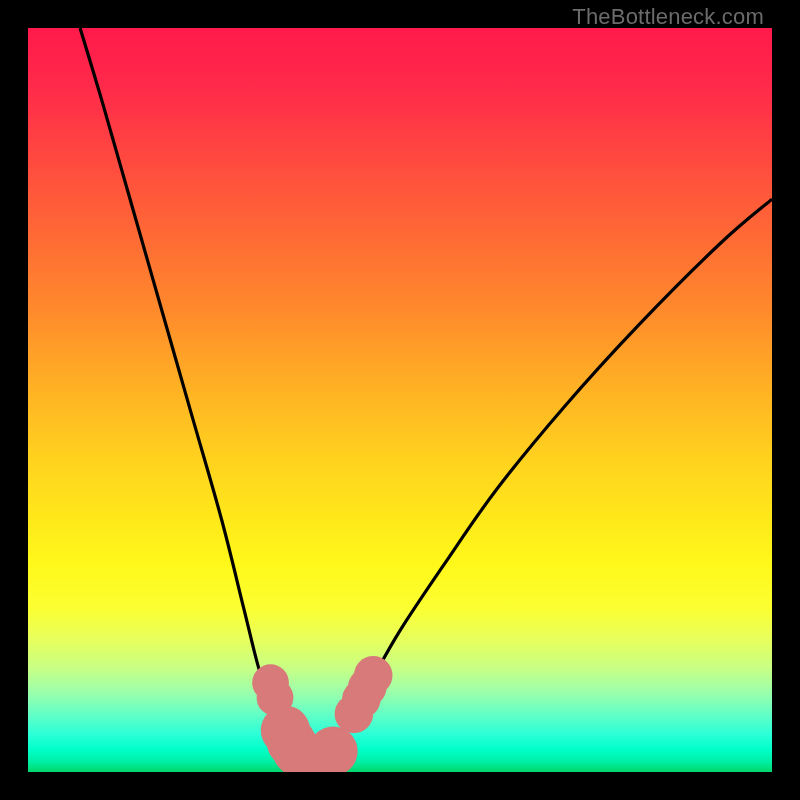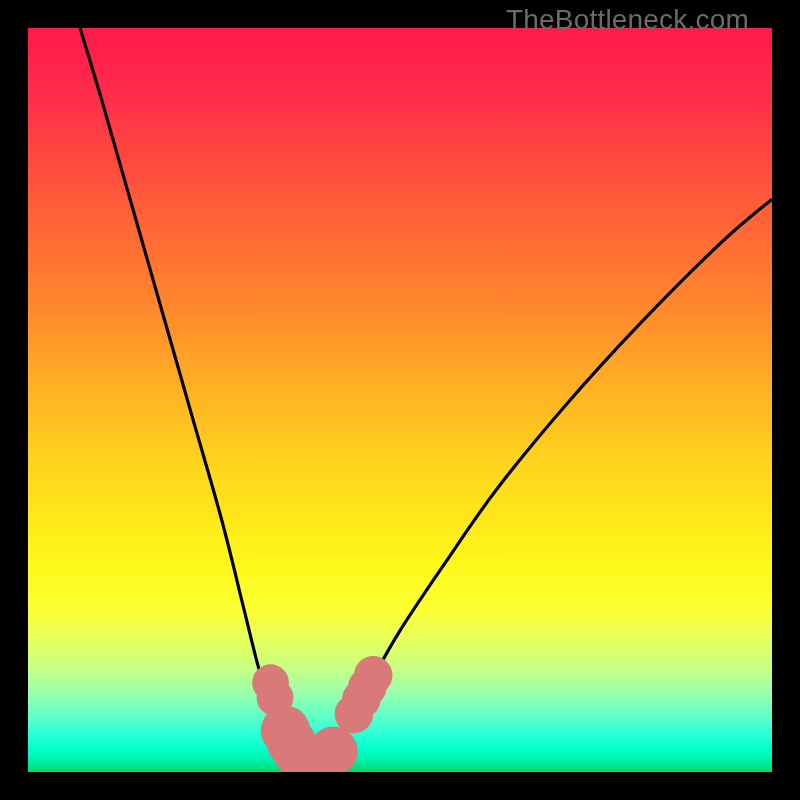--- a/index.html
+++ b/index.html
@@ -38,23 +38,23 @@
       #68ffc4 92%,
       #2affd8 95%,
       #00ffc8 97%,
       #00f0a8 98.5%,
       #00d86a 100%
     );
   }
   .attribution {
     position: absolute;
     top: 4px;
-    right: 51px;
+    right: 36px;
     font-family: Arial, Helvetica, sans-serif;
-    font-size: 28px;
+    font-size: 22px;
     color: #6b6b6b;
     font-weight: 400;
     letter-spacing: 0.2px;
   }
   svg.curves {
     position: absolute;
     inset: 0;
   }
 </style>
 </head>

